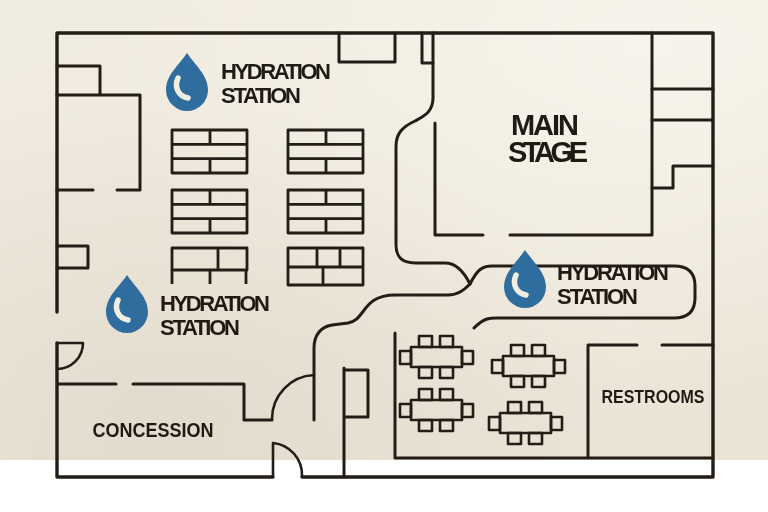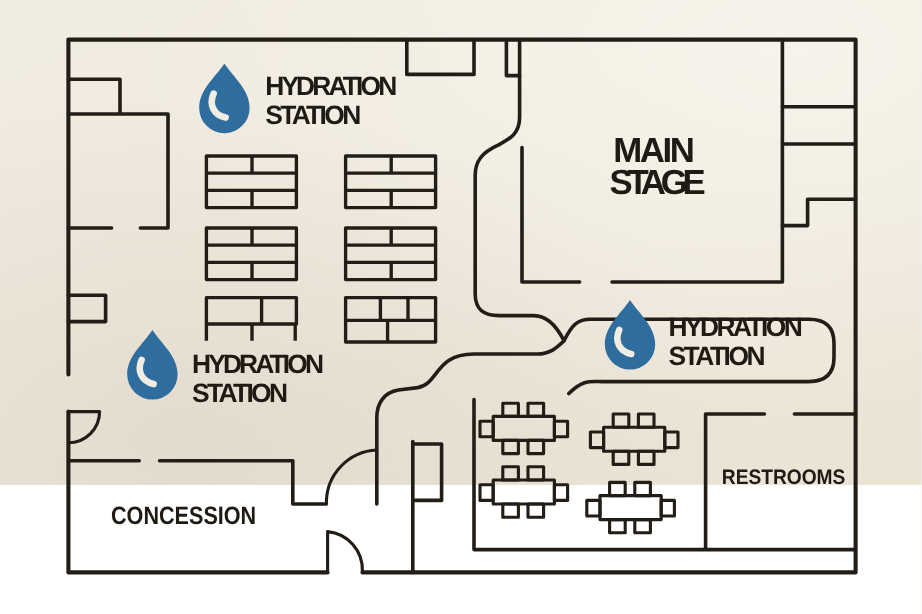--- a/index.html
+++ b/index.html
@@ -1,21 +1,21 @@
 <!DOCTYPE html>
 <html><head>
 <meta charset="utf-8">
 <style>
   html,body{margin:0;padding:0;}
   body{
     width:768px;height:512px;overflow:hidden;
     font-family:"Liberation Sans","DejaVu Sans",sans-serif;
   }
   .map-wrap{
-    position:relative;width:768px;height:404px;
+    position:relative;width:768px;height:460px;
     background:#efe9dd;
     background-image:
       radial-gradient(ellipse at 20% 90%, rgba(205,195,178,.35), rgba(0,0,0,0) 55%),
       radial-gradient(ellipse at 85% 10%, rgba(255,253,247,.5), rgba(0,0,0,0) 60%),
       linear-gradient(160deg, #f1ece1 0%, #efe9dd 55%, #eae3d4 100%);
   }
   svg{position:absolute;left:0;top:0;}
   text{
     font-family:"Liberation Sans","DejaVu Sans",sans-serif;
     font-weight:bold;

